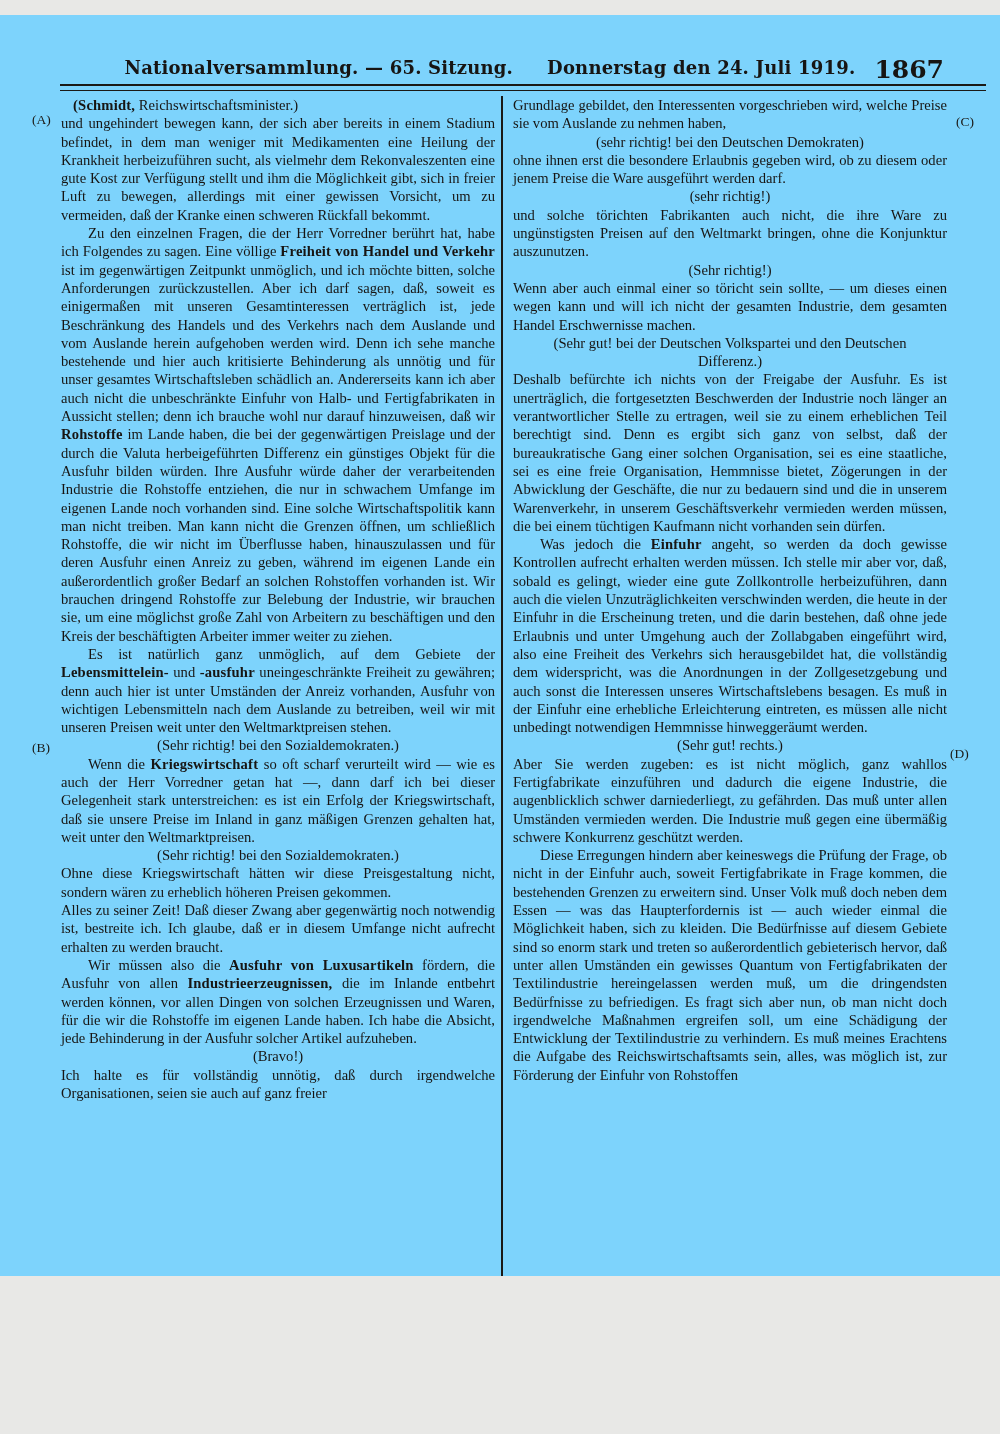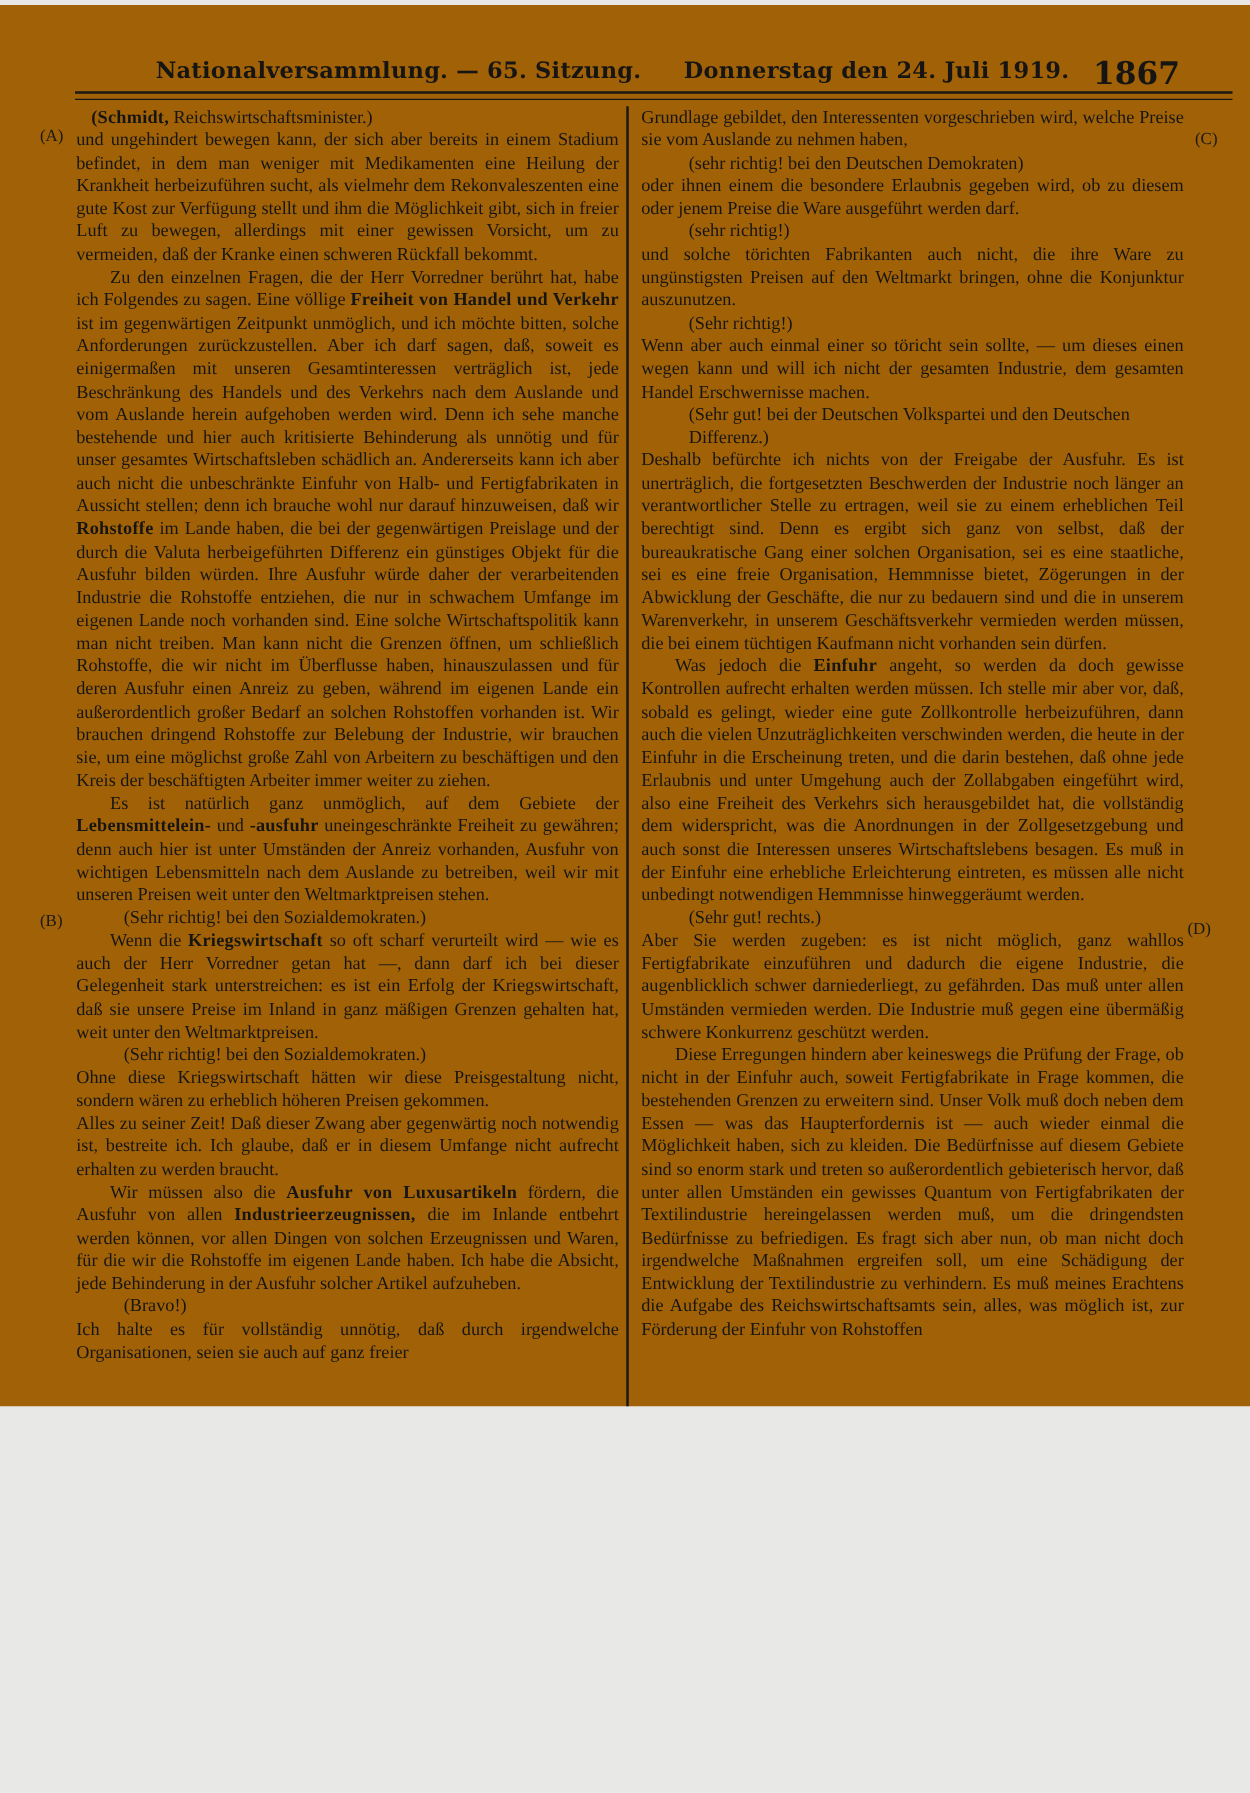--- a/index.html
+++ b/index.html
@@ -1,20 +1,20 @@
 <!DOCTYPE html>
 <html lang="de"><head>
 <meta charset="utf-8">
 <style>
   html,body { margin:0; padding:0; background:#e8e8e6; }
   .page {
     position:relative;
-    width:1000px; height:1121px;
-    margin:4px auto;
-    background:#a16207;
+    width:1000px; height:1261px;
+    margin:15px auto;
+    background:#7dd3fc;
     color:#171513;
     font-family:"DejaVu Serif", serif;
     overflow:hidden;
   }
   
   .running-head {
     position:absolute; top:42px; left:60px; width:860px;
     text-align:center; font-weight:bold; font-size:18px;
     letter-spacing:0.2px; white-space:nowrap;
   }
@@ -37,21 +37,21 @@
   .col {
     position:absolute; top:81px; width:434px;
     font-size:14.6px; line-height:18.3px;
     text-align:justify; text-justify:inter-word;
   }
   .col-left  { left:61px; }
   .col-right { left:513px; }
   .col p { margin:0;font-family:Liberation Serif, serif; }
   .col p.speaker { text-align:left; text-indent:12px; }
   .col p.indent  { text-indent:27px; }
-  .col p.stage   { text-align:left; text-indent:0; padding:0 38px; }
+  .col p.stage   { text-align:center; text-indent:0; padding:0 38px; }
   .col b { font-weight:700; letter-spacing:0.2px; }
   
   .margin-marker {
     position:absolute;
     font-family:"Liberation Serif", serif;
     font-size:13.5px; color:#1b1915;
   }
   .mk-a { left:32px;  top:97px;  }
   .mk-b { left:32px;  top:725px; }
   .mk-c { left:956px; top:99px;  }
@@ -98,21 +98,21 @@
       <p class="stage"><span>(Sehr richtig! bei den Sozialdemokraten.)</span></p>
       <p class="para"><span>Ohne diese Kriegswirtschaft hätten wir diese Preisgestaltung nicht, sondern wären zu erheblich höheren Preisen gekommen.</span></p>
       <p class="para"><span>Alles zu seiner Zeit! Daß dieser Zwang aber gegenwärtig noch notwendig ist, bestreite ich. Ich glaube, daß er in diesem Umfange nicht aufrecht erhalten zu werden braucht.</span></p>
       <p class="para indent"><span>Wir müssen also die </span><b>Ausfuhr von Luxusartikeln</b><span> fördern, die Ausfuhr von allen </span><b>Industrieerzeugnissen,</b><span> die im Inlande entbehrt werden können, vor allen Dingen von solchen Erzeugnissen und Waren, für die wir die Rohstoffe im eigenen Lande haben. Ich habe die Absicht, jede Behinderung in der Ausfuhr solcher Artikel aufzuheben.</span></p>
       <p class="stage"><span>(Bravo!)</span></p>
       <p class="para"><span>Ich halte es für vollständig unnötig, daß durch irgendwelche Organisationen, seien sie auch auf ganz freier</span></p>
     </div>
   <div class="col col-right">
       <p class="para"><span>Grundlage gebildet, den Interessenten vorgeschrieben wird, welche Preise sie vom Auslande zu nehmen haben,</span></p>
       <p class="stage"><span>(sehr richtig! bei den Deutschen Demokraten)</span></p>
-      <p class="para"><span>oder ihnen einem die besondere Erlaubnis gegeben wird, ob zu diesem oder jenem Preise die Ware ausgeführt werden darf.</span></p>
+      <p class="para"><span>ohne ihnen erst die besondere Erlaubnis gegeben wird, ob zu diesem oder jenem Preise die Ware ausgeführt werden darf.</span></p>
       <p class="stage"><span>(sehr richtig!)</span></p>
       <p class="para"><span>und solche törichten Fabrikanten auch nicht, die ihre Ware zu ungünstigsten Preisen auf den Weltmarkt bringen, ohne die Konjunktur auszunutzen.</span></p>
       <p class="stage"><span>(Sehr richtig!)</span></p>
       <p class="para"><span>Wenn aber auch einmal einer so töricht sein sollte, — um dieses einen wegen kann und will ich nicht der gesamten Industrie, dem gesamten Handel Erschwernisse machen.</span></p>
       <p class="stage"><span>(Sehr gut! bei der Deutschen Volkspartei und den Deutschen Differenz.)</span></p>
       <p class="para"><span>Deshalb befürchte ich nichts von der Freigabe der Ausfuhr. Es ist unerträglich, die fortgesetzten Beschwerden der Industrie noch länger an verantwortlicher Stelle zu ertragen, weil sie zu einem erheblichen Teil berechtigt sind. Denn es ergibt sich ganz von selbst, daß der bureaukratische Gang einer solchen Organisation, sei es eine staatliche, sei es eine freie Organisation, Hemmnisse bietet, Zögerungen in der Abwicklung der Geschäfte, die nur zu bedauern sind und die in unserem Warenverkehr, in unserem Geschäftsverkehr vermieden werden müssen, die bei einem tüchtigen Kaufmann nicht vorhanden sein dürfen.</span></p>
       <p class="para indent"><span>Was jedoch die </span><b>Einfuhr</b><span> angeht, so werden da doch gewisse Kontrollen aufrecht erhalten werden müssen. Ich stelle mir aber vor, daß, sobald es gelingt, wieder eine gute Zollkontrolle herbeizuführen, dann auch die vielen Unzuträglichkeiten verschwinden werden, die heute in der Einfuhr in die Erscheinung treten, und die darin bestehen, daß ohne jede Erlaubnis und unter Umgehung auch der Zollabgaben eingeführt wird, also eine Freiheit des Verkehrs sich herausgebildet hat, die vollständig dem widerspricht, was die Anordnungen in der Zollgesetzgebung und auch sonst die Interessen unseres Wirtschaftslebens besagen. Es muß in der Einfuhr eine erhebliche Erleichterung eintreten, es müssen alle nicht unbedingt notwendigen Hemmnisse hinweggeräumt werden.</span></p>
       <p class="stage"><span>(Sehr gut! rechts.)</span></p>
       <p class="para"><span>Aber Sie werden zugeben: es ist nicht möglich, ganz wahllos Fertigfabrikate einzuführen und dadurch die eigene Industrie, die augenblicklich schwer darniederliegt, zu gefährden. Das muß unter allen Umständen vermieden werden. Die Industrie muß gegen eine übermäßig schwere Konkurrenz geschützt werden.</span></p>
       <p class="para indent"><span>Diese Erregungen hindern aber keineswegs die Prüfung der Frage, ob nicht in der Einfuhr auch, soweit Fertigfabrikate in Frage kommen, die bestehenden Grenzen zu erweitern sind. Unser Volk muß doch neben dem Essen — was das Haupterfordernis ist — auch wieder einmal die Möglichkeit haben, sich zu kleiden. Die Bedürfnisse auf diesem Gebiete sind so enorm stark und treten so außerordentlich gebieterisch hervor, daß unter allen Umständen ein gewisses Quantum von Fertigfabrikaten der Textilindustrie hereingelassen werden muß, um die dringendsten Bedürfnisse zu befriedigen. Es fragt sich aber nun, ob man nicht doch irgendwelche Maßnahmen ergreifen soll, um eine Schädigung der Entwicklung der Textilindustrie zu verhindern. Es muß meines Erachtens die Aufgabe des Reichswirtschaftsamts sein, alles, was möglich ist, zur Förderung der Einfuhr von Rohstoffen</span></p>

